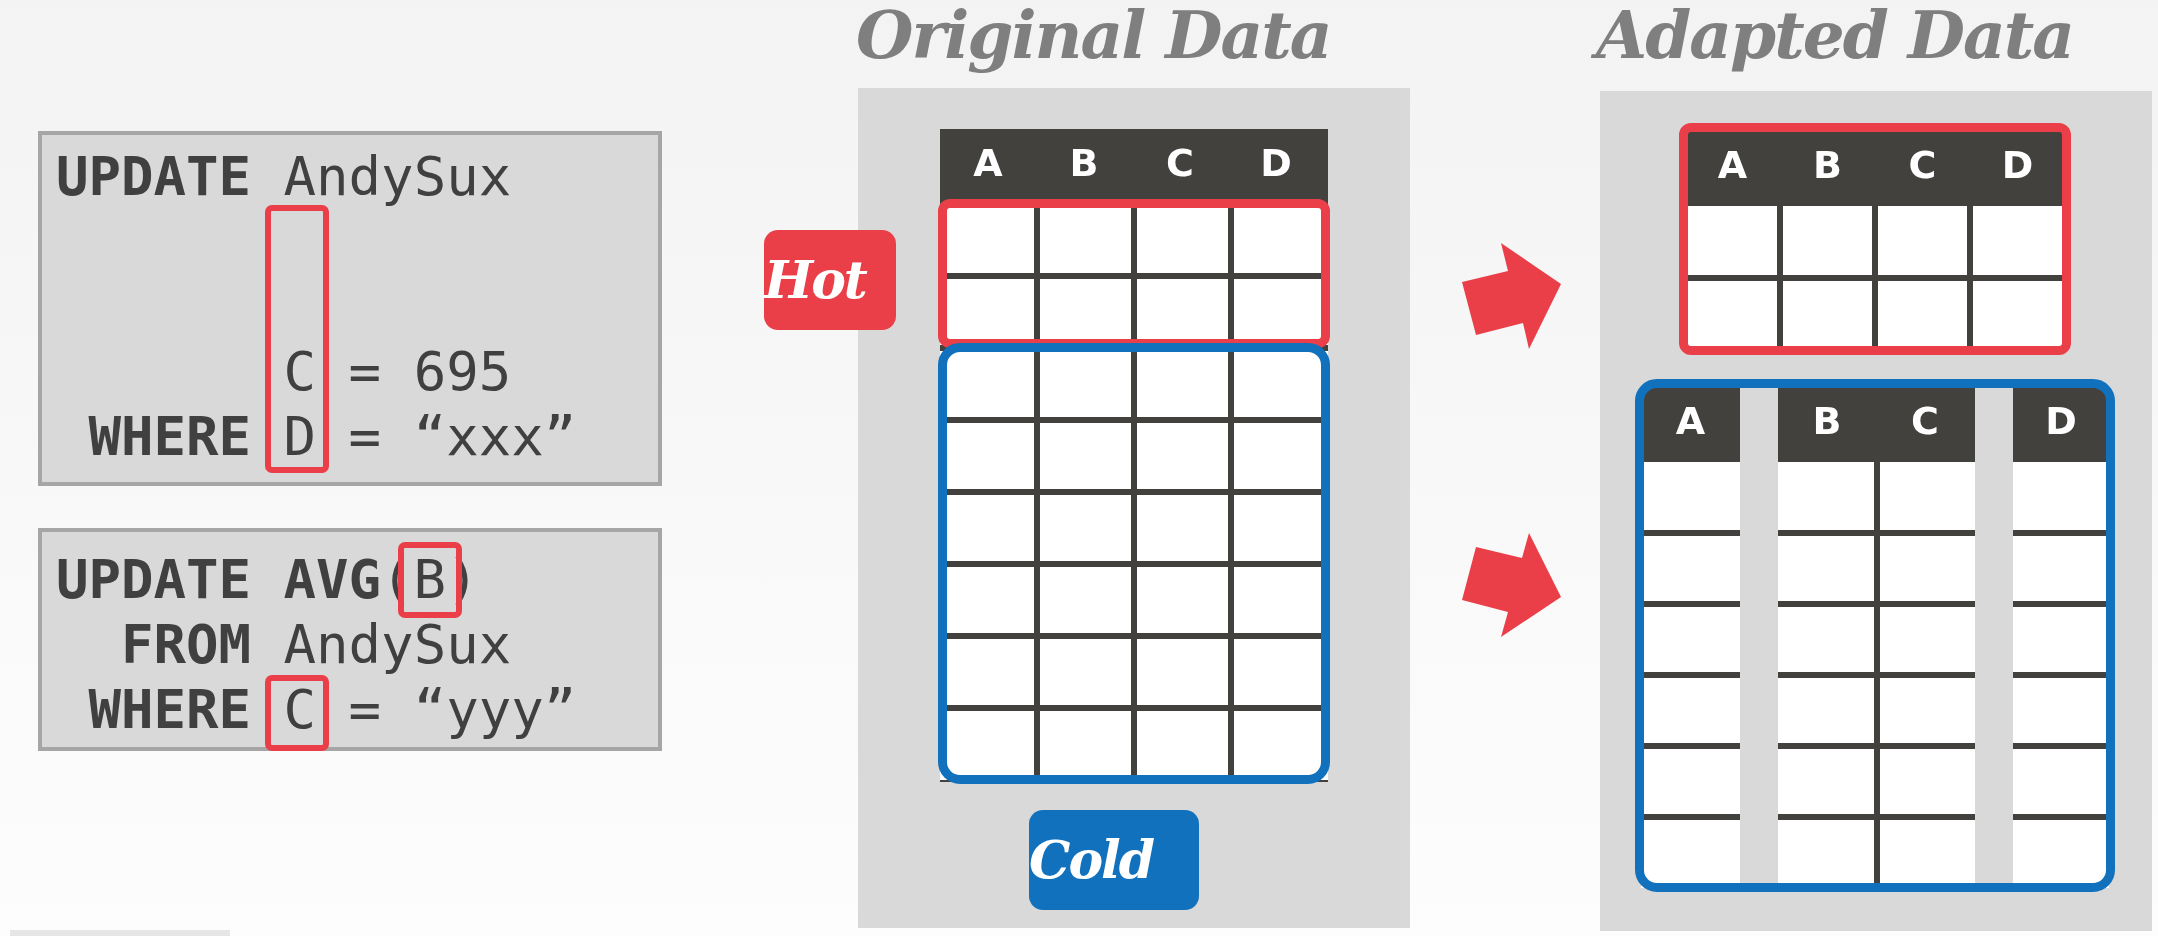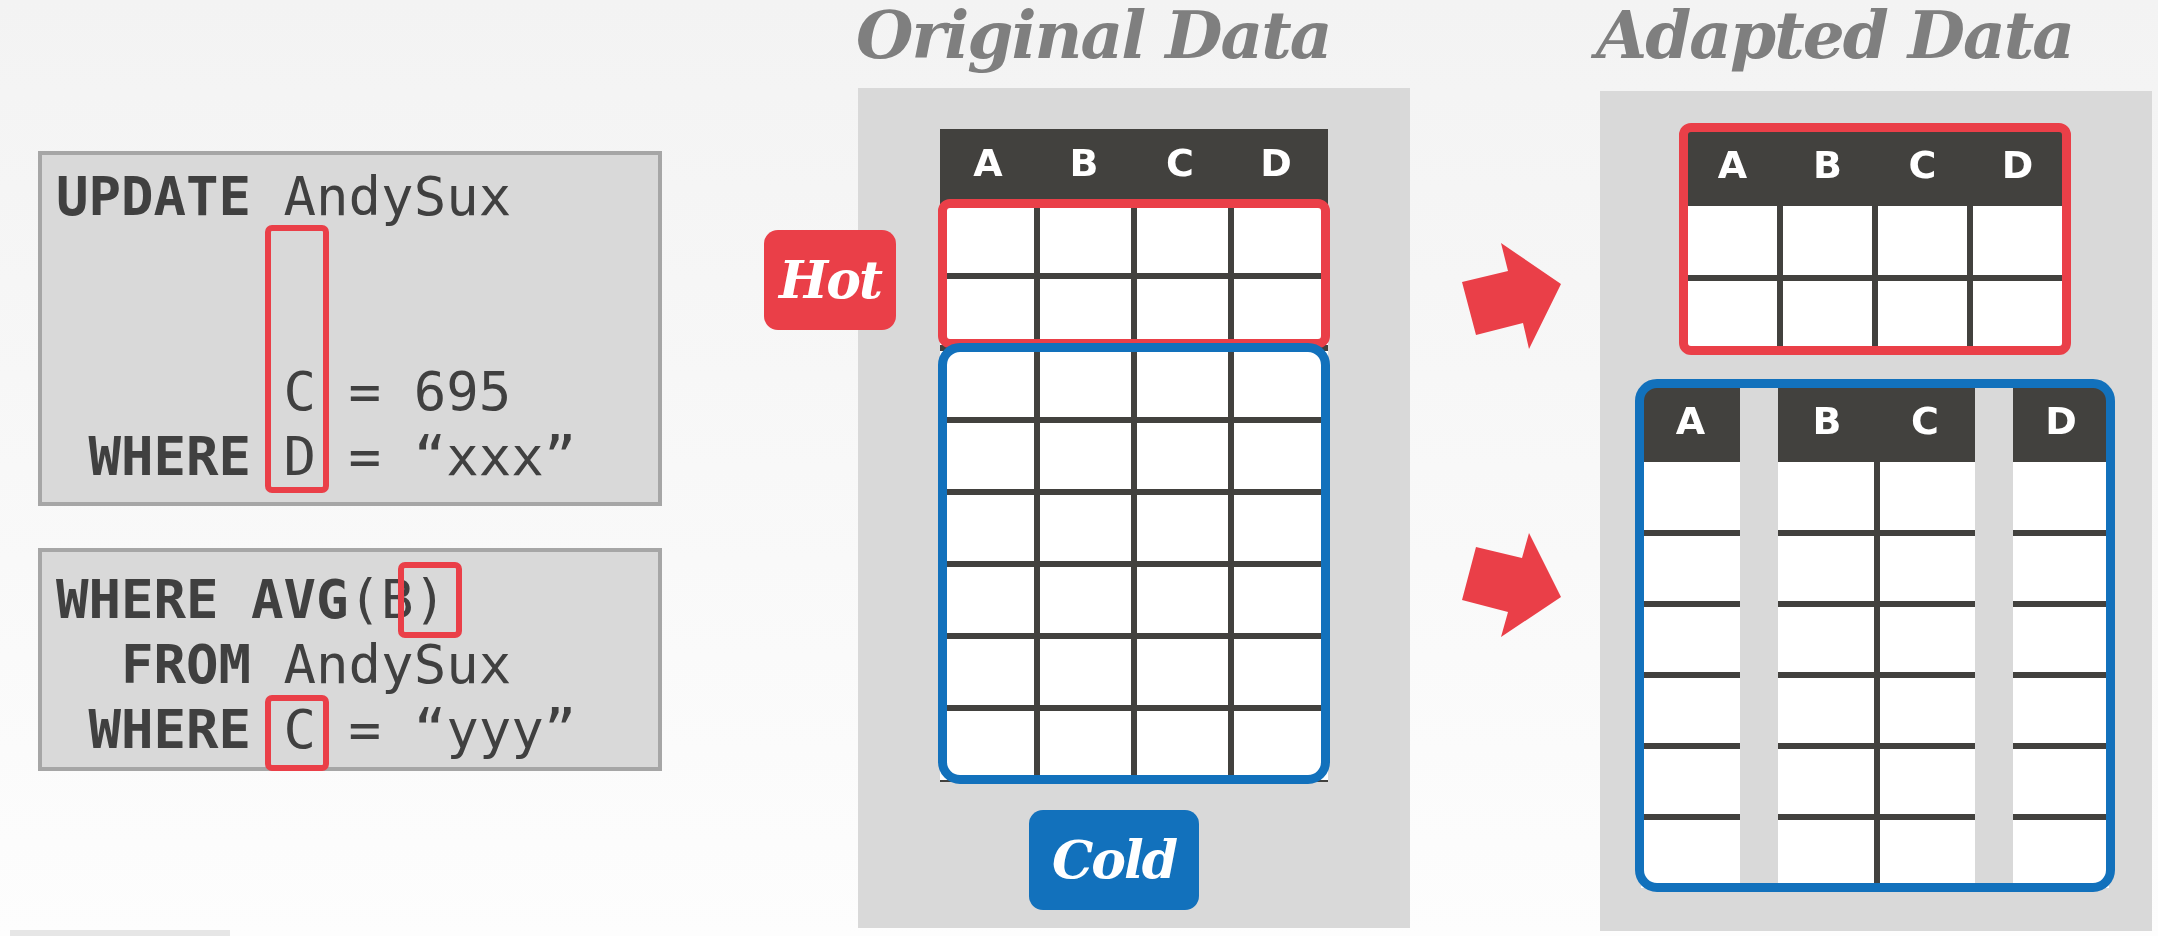--- a/index.html
+++ b/index.html
@@ -10,56 +10,55 @@
   }
   .abs { position:absolute; }
   .title {
     position:absolute; top:-4px; font-family:"DejaVu Serif", serif;
     font-style:italic; font-weight:bold; color:#7f7f7f; font-size:66px;
     letter-spacing:-2px; white-space:nowrap;
   }
   .query {
     position:absolute; background:#d9d9d9; border:4px solid #a6a6a6;
     box-sizing:border-box;
-    margin-top:20px;
   }
   .qline {
     position:absolute; left:14px; height:65px; line-height:65px;
     font-family:"DejaVu Sans Mono", monospace; font-size:54px; color:#404040;
     white-space:pre;
   }
   .kw { font-weight:bold; }
   .hl { position:absolute; border:6px solid #ea3f48; border-radius:7px; box-sizing:border-box; }
   .panel { position:absolute; background:#d9d9d9; }
   .grid { position:absolute; background:#42413e; }
   .hdr { position:absolute; color:#fff; font-weight:bold; font-size:38px; text-align:center; font-family:"DejaVu Sans", sans-serif; }
   .cell { position:absolute; background:#fff; }
   .box-hot { position:absolute; border:9px solid #ea3f48; border-radius:12px; box-sizing:border-box; }
   .box-cold { position:absolute; border:9px solid #1271bc; border-radius:22px; box-sizing:border-box; }
   .label {
     position:absolute; color:#fff; font-family:"DejaVu Serif", serif; font-style:italic;
-    font-weight:bold; font-size:52px; text-align:center; border-radius:14px; letter-spacing:-2px;
+    font-weight:bold; font-size:52px; border-radius:14px; letter-spacing:-2px;
   }
 </style>
 </head>
 <body>
 
 <div class="title" style="left:856px;">Original Data</div>
 <div class="title" style="left:1596px;">Adapted Data</div>
 
 <div class="query" style="left:38px; top:131px; width:624px; height:355px;">
   <div class="qline" style="top:9px;"><span class="kw">UPDATE</span><span> AndySux</span></div>
   <div class="qline" style="top:139px;"><span class="kw">      </span></div>
   <div class="qline" style="top:204px;"><span class="kw">      </span><span> C = 695</span></div>
   <div class="qline" style="top:269px;"><span class="kw"> WHERE</span><span> D = “xxx”</span></div>
   <div class="hl" style="left:223px; top:70px; width:64px; height:268px;"></div>
 </div>
 
 <div class="query" style="left:38px; top:528px; width:624px; height:223px;">
-  <div class="qline" style="top:15px;"><span class="kw">WHERE AVG</span><span>(B)</span></div>
+  <div class="qline" style="top:15px;"><span class="kw">UPDATE AVG</span><span>(B)</span></div>
   <div class="qline" style="top:80px;"><span class="kw">  FROM</span><span> AndySux</span></div>
   <div class="qline" style="top:145px;"><span class="kw"> WHERE</span><span> C = “yyy”</span></div>
   <div class="hl" style="left:356px; top:10px; width:64px; height:76px;"></div>
   <div class="hl" style="left:223px; top:143px; width:64px; height:76px;"></div>
 </div>
 
 <div class="panel" style="left:858px; top:88px; width:552px; height:840px;"></div>
 
 <div class="grid" style="left:940px; top:129px; width:388px; height:653px;">
   <div class="hdr" style="left:0; top:12px; width:96px;">A</div>

